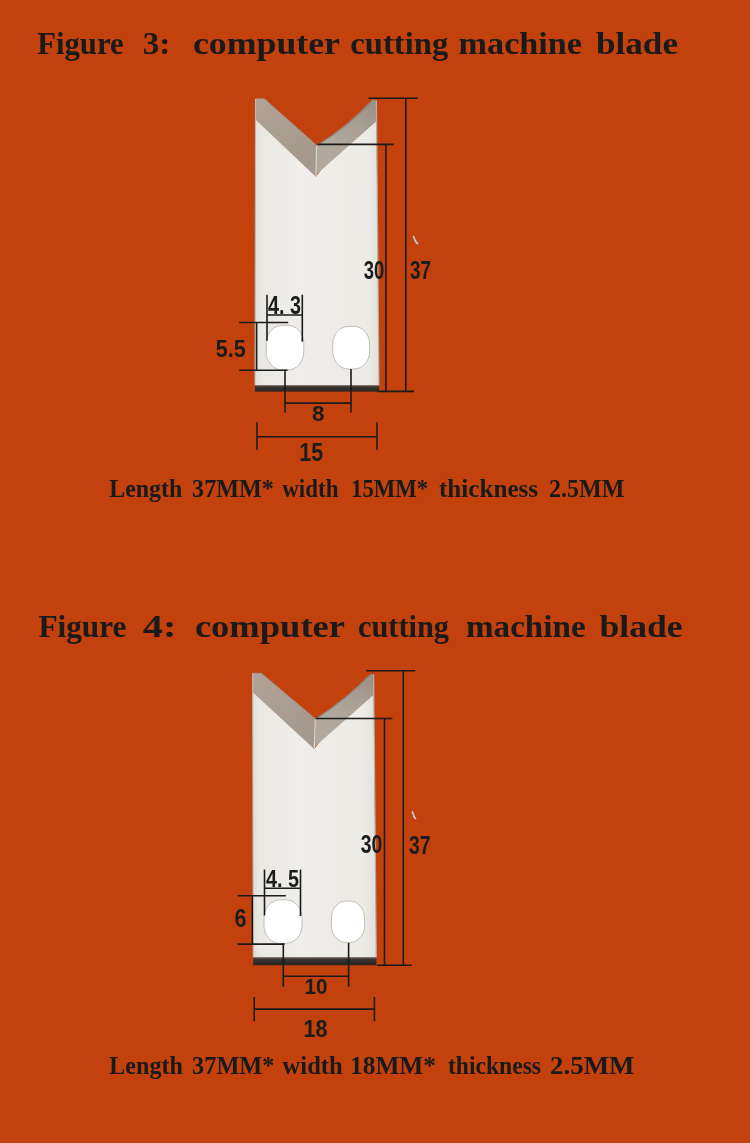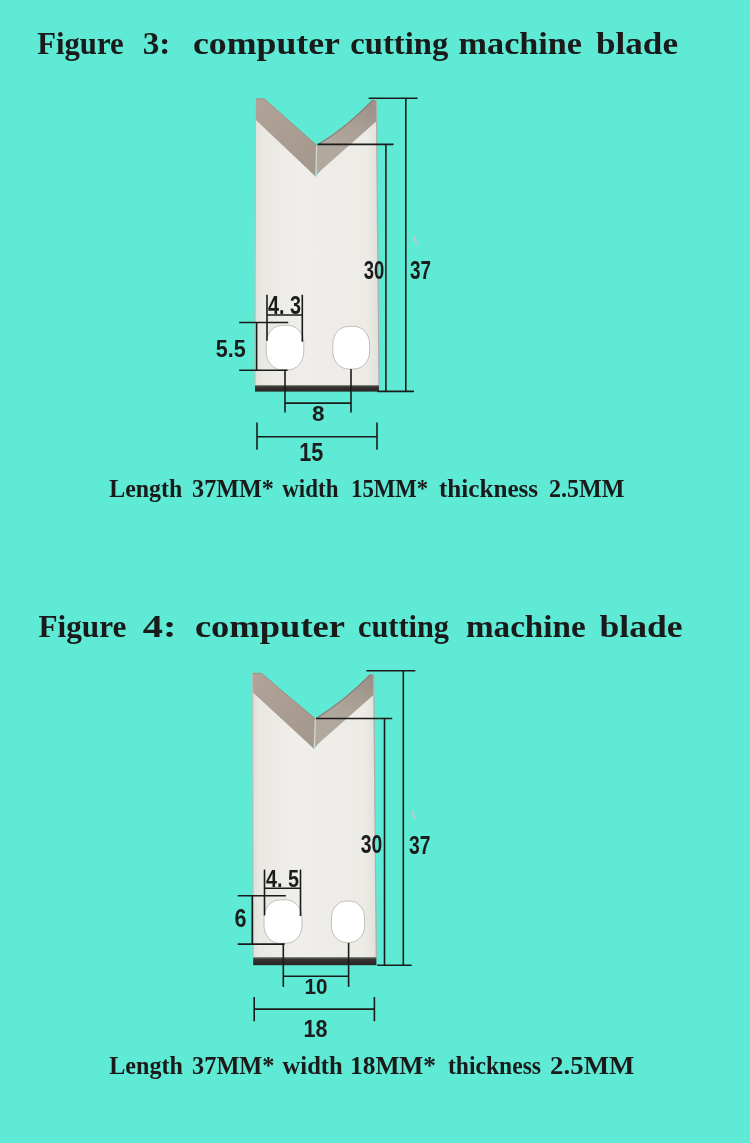--- a/index.html
+++ b/index.html
@@ -1,16 +1,16 @@
 <!DOCTYPE html>
 <html><head>
 <meta charset="utf-8">
 <style>
 html,body{margin:0;padding:0;background:#ffffff}
-.page{position:relative;width:750px;height:1143px;background:#5eead4;overflow:hidden}
+.page{position:relative;width:750px;height:1143px;background:#c2410c;overflow:hidden}
 text{font-family:"Liberation Sans",sans-serif;fill:#1c1c1c}
 .ser, .ser text{font-family:"Liberation Serif",serif;font-weight:bold;fill:#1a1a1a}
 </style>
 </head>
 <body>
 <div class="page">
 <svg width="750" height="1143" viewBox="0 0 750 1143">
 <defs>
 <linearGradient id="bodyG" x1="0" y1="0" x2="1" y2="0">
  <stop offset="0" stop-color="#e1dfda"></stop>

